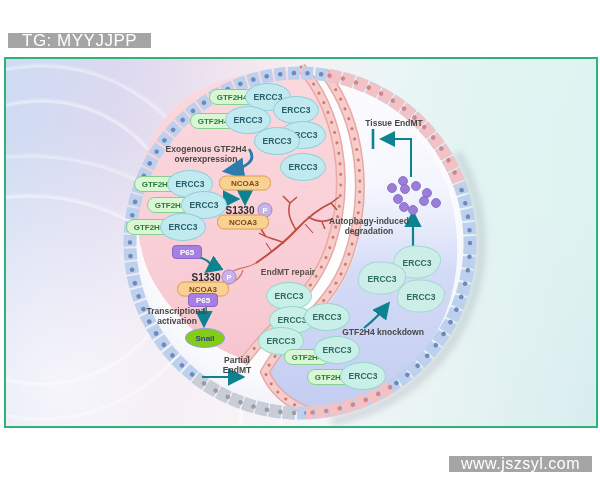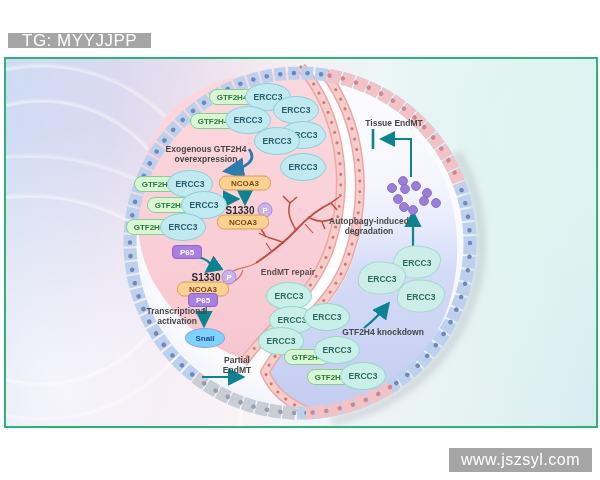--- a/index.html
+++ b/index.html
@@ -1,21 +1,21 @@
 <!DOCTYPE html>
 <html><head>
 <meta charset="utf-8">
 <style>
   html,body{margin:0;padding:0;background:#ffffff;}
   #app{position:relative;width:600px;height:480px;background:#ffffff;overflow:hidden;
        font-family:"Liberation Sans","DejaVu Sans",sans-serif;}
   .wm{position:absolute;background:#a5a5a5;color:#ffffff;display:flex;align-items:center;
       letter-spacing:.5px;}
   #wm-top{left:8px;top:9px;height:15px;padding:0 14px;font-size:17px;margin-top:24px;}
-  #wm-bottom{right:8px;bottom:8px;height:24px;padding:0 12px;font-size:16px;}
+  #wm-bottom{right:8px;bottom:8px;height:16px;padding:0 12px;font-size:16px;}
   #panel{position:absolute;left:4px;top:57px;width:590px;height:367px;
      border:2px solid #2eb277;box-sizing:content-box;
      background:
        radial-gradient(circle at 90% 18%, rgba(223,245,242,.9), rgba(223,245,242,0) 45%),
        radial-gradient(circle at 10% 90%, rgba(255,255,255,.75), rgba(255,255,255,0) 42%),
        linear-gradient(100deg,#cddcf3 0%,#dcd9f0 18%,#efe3ee 33%,#f7eef2 44%,#f3f6fa 58%,#e6f3f2 78%,#d8edf0 100%);}
   
   #panel::before{content:"";position:absolute;inset:0;pointer-events:none;background:
      radial-gradient(circle 150px at 6% 50%, transparent 139px, rgba(255,255,255,.5) 141px, transparent 145px),
      radial-gradient(circle 185px at 6% 50%, transparent 174px, rgba(255,255,255,.45) 176px, transparent 180px),
@@ -33,21 +33,21 @@
      color:#2c6b5f;font-size:8.5px;}
   .blob{width:46px;height:31px;background:#cdeee8;border:1.2px solid #a3d8d0;
      border-radius:45% 55% 50% 50% / 58% 44% 62% 40%;color:#2c6b5f;font-size:8.5px;}
   .nco{width:50px;height:13px;background:#f9d193;border:1.2px solid #df9c4e;border-radius:7px;
      color:#7c4a12;font-size:8px;}
   .p65{width:28px;height:12px;background:#a87fe2;border:1px solid #8d63cc;border-radius:4px;
      color:#ffffff;font-size:8px;}
   .pp{width:13px;height:13px;background:#c8b2ea;border:1px solid #a088d0;border-radius:50%;
      color:#ffffff;font-size:7.5px;}
   .s13{color:#2b2b2b;font-size:10px;}
-  .snail{width:38px;height:18px;background:#7dd3fc;border:1px solid #8fa3de;border-radius:50%;
+  .snail{width:38px;height:18px;background:#84cc16;border:1px solid #8fa3de;border-radius:50%;
      color:#2b4690;font-size:8px;}
   .txt{position:absolute;transform:translate(-50%,-50%);text-align:center;font-size:8.5px;
      font-weight:600;color:#474747;line-height:1.18;z-index:3;white-space:nowrap;}
   .txt span{display:block;}
 </style>
 </head>
 <body>
 
 <div id="app">
 

